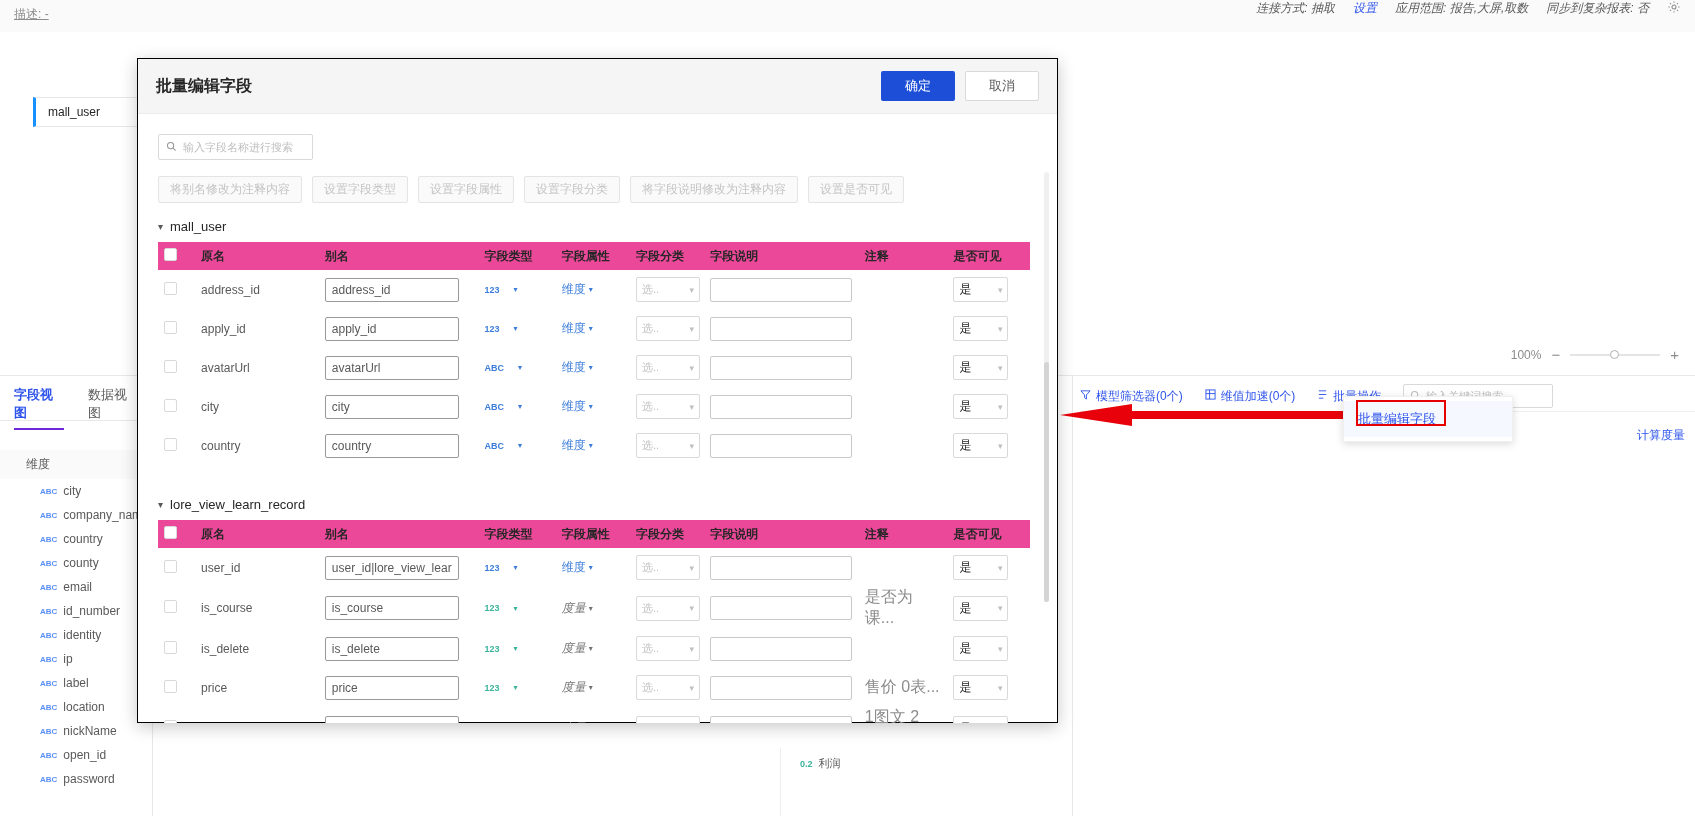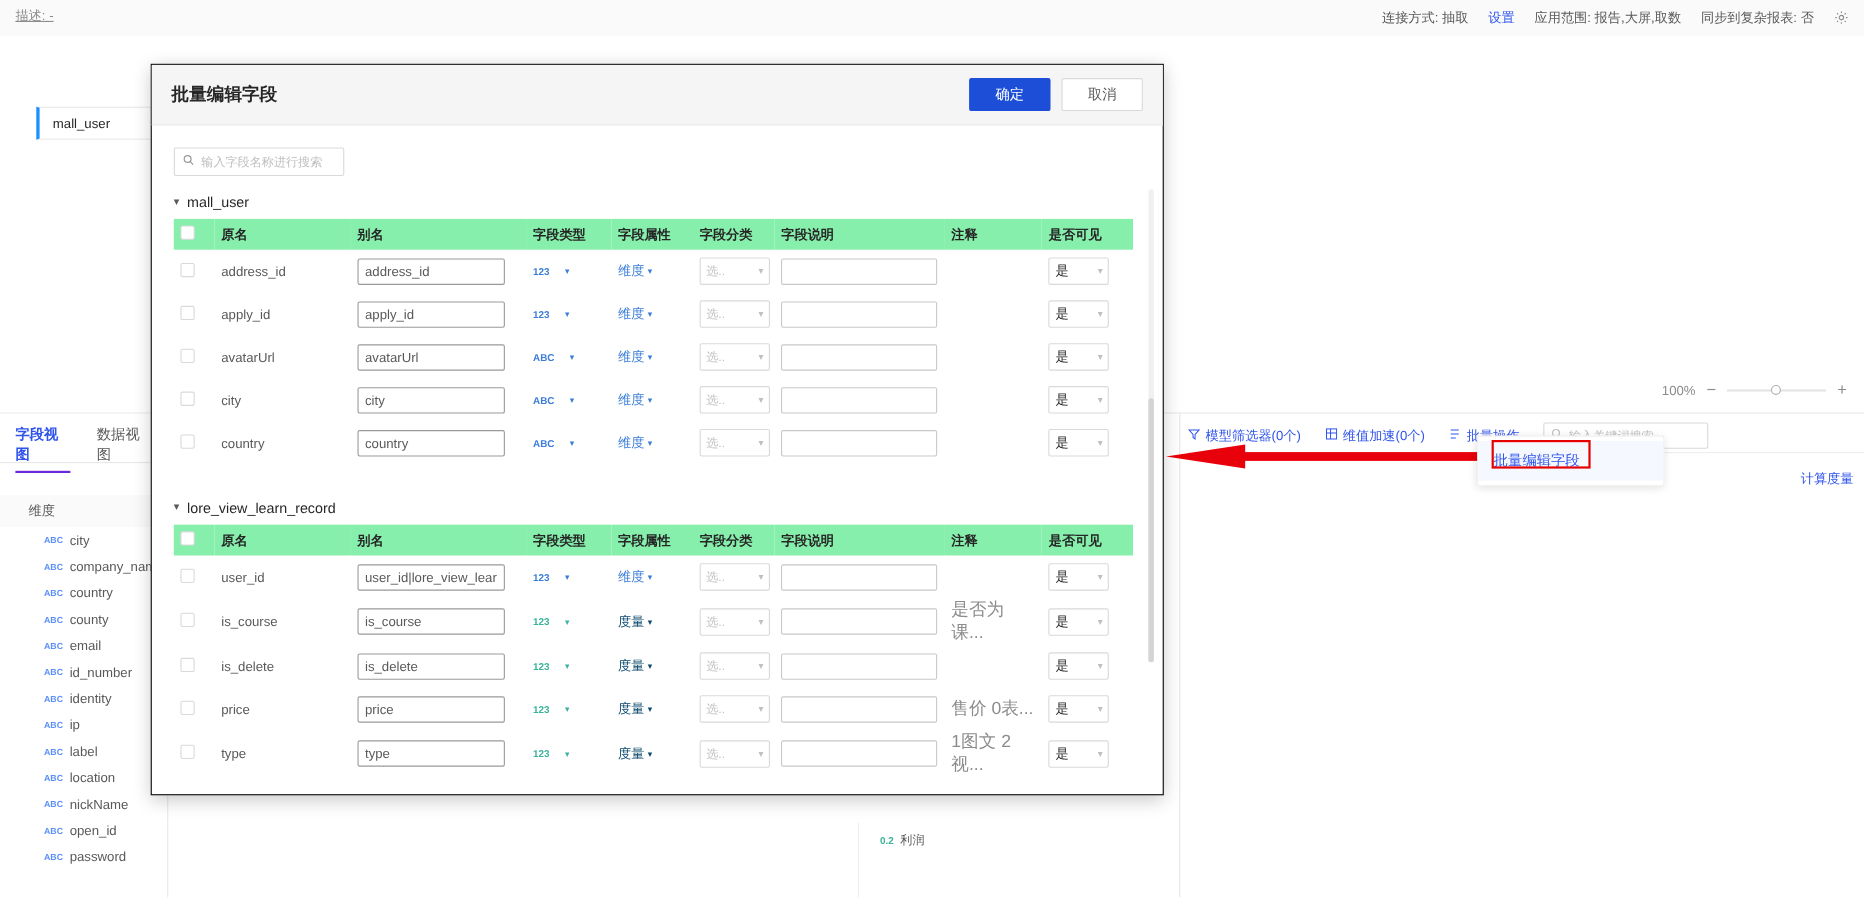--- a/index.html
+++ b/index.html
@@ -19,22 +19,22 @@
     position: absolute; left:0; top:0; width:1695px; height:32px;
     background:#fafafa;
     display:flex; align-items:center;
   }
   .topbar .desc {
     position:absolute; left:14px; top:6px;
     font-size:12px; color:#8c8c8c;text-decoration:underline;
   }
   .topbar .right {
     position:absolute; right:14px; top:0; height:32px;
-    display:flex; align-items:center; gap:18px;
-    font-size:12px; color:#595959;
+    display:flex; align-items:flex-start; gap:18px;
+    font-size:12px; color:#595959;font-style:italic;
   }
   .topbar .right .lnk { color:#2f54eb; cursor:pointer; }
   .gear-ico { width:14px; height:14px; display:inline-block; color:#8c8c8c; }
 
   
   .page-body { position:absolute; left:0; top:32px; width:1695px; height:784px; background:#fff; }
 
   
   .tabchip {
     position:absolute; left:33px; top:65px; width:205px; height:30px;
@@ -143,21 +143,21 @@
     height:27px; padding:0 11px; background:#fafafa; border:1px solid #e4e4e4;
     border-radius:2px; color:#c4c4c4; font-size:12px;
     display:flex; align-items:center; cursor:default;
   }
 
   .grp-title { display:flex; align-items:center; gap:7px; margin-top:16px; font-size:13px; color:#262626; }
   .caret { font-size:10px; color:#595959; }
 
   table.fields { border-collapse:collapse; width:872px; margin-top:8px; table-layout:fixed; }
   table.fields th {
-    background:#86efac; height:28px; font-size:12px; font-weight:bold; color:#262626;
+    background:#ec4899; height:28px; font-size:12px; font-weight:bold; color:#262626;
     text-align:left; padding:0 6px; border:none;
   }
   table.fields td { height:39px; padding:0 6px; font-size:12px; color:#595959; vertical-align:middle; }
   .col-cb   { width:36px; }
   .col-orig { width:120px; }
   .col-alias{ width:155px; }
   .col-type { width:75px; }
   .col-attr { width:72px; }
   .col-class{ width:72px; }
   .col-desc { width:150px; }
@@ -168,21 +168,21 @@
   .inp {
     width:134px; height:24px; border:1px solid #999; border-radius:2px;
     background:#fff; font-size:12px; color:#595959; padding:0 6px;
     font-family:"Liberation Sans", sans-serif; outline:none;
   }
   .inp.desc { width:142px; border:1px solid #c8c8c8; }
   .typecell { display:flex; align-items:center; gap:14px; }
   .tbadge { font-size:9px; font-weight:bold; color:#3b7dd8; }
   .dn { font-size:8px; color:#3b7dd8; }
   .attr { font-size:12px; color:#3b7dd8; display:flex; align-items:center; gap:3px; }
-  .attr.green { color:#0c4a6e; }
+  .attr.green { color:#737373;font-style:italic; }
   .sel {
     width:64px; height:25px; border:1px solid #d9d9d9; border-radius:2px;
     display:flex; align-items:center; justify-content:space-between;
     padding:0 5px; font-size:11px; color:#bfbfbf; background:#fff; cursor:pointer;
   }
   .sel.vis { width:55px; color:#262626; font-size:12px; }
   .chev { color:#bfbfbf; font-size:9px; }
   .note { font-size:16px; color:#8c8c8c; }
 
   .mscroll {
@@ -372,20 +372,28 @@
       <div class="search-field">
         <span>
           <svg width="11" height="11" viewBox="0 0 12 12" fill="none" stroke="#999" stroke-width="1.2">
               <circle cx="5" cy="5" r="3.4"></circle>
               <path d="M7.6 7.6L10.5 10.5"></path>
             </svg>
         </span>
         <span>输入字段名称进行搜索</span>
       </div>
 
+      <div class="btnrow" id="action-buttons">
+          <div class="gbtn">将别名修改为注释内容</div>
+          <div class="gbtn">设置字段类型</div>
+          <div class="gbtn">设置字段属性</div>
+          <div class="gbtn">设置字段分类</div>
+          <div class="gbtn">将字段说明修改为注释内容</div>
+          <div class="gbtn">设置是否可见</div>
+        </div>
 
       <div id="groups-container">
           <div class="grp-title">
             <span class="caret">▾</span>
             <span>mall_user</span>
           </div>
           <table class="fields">
             <thead>
               <tr>
                 <th class="col-cb"><span class="cb"></span></th>

